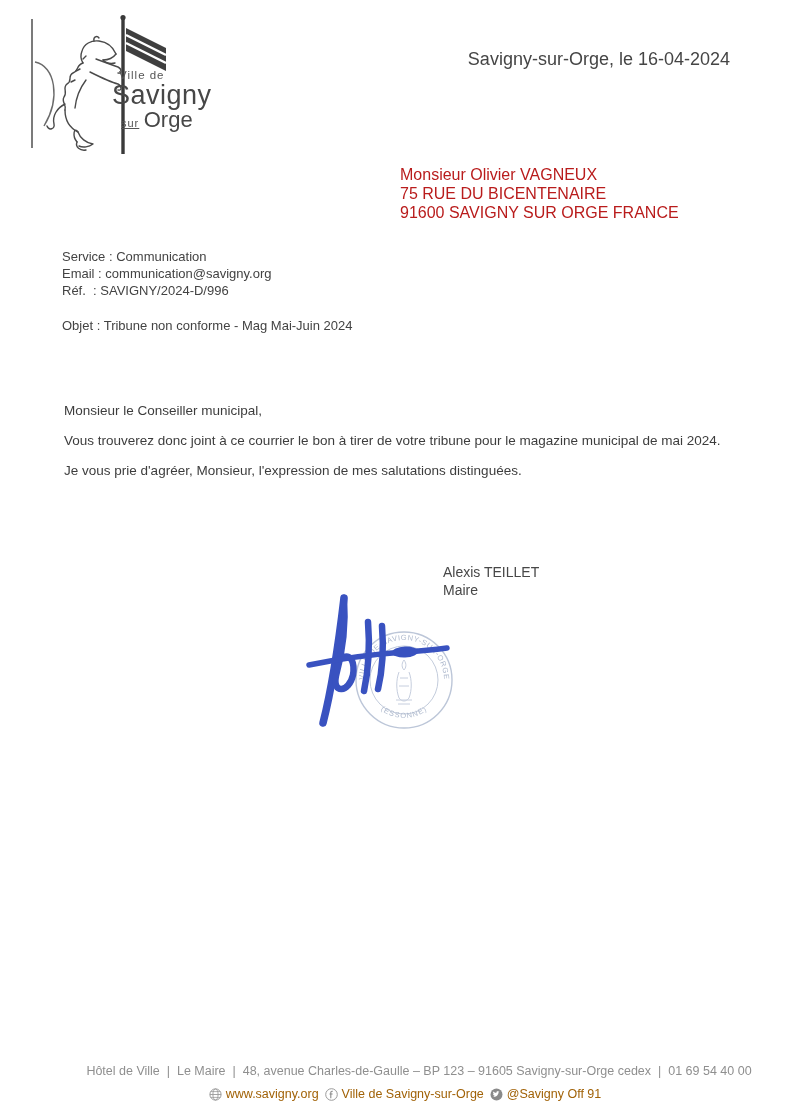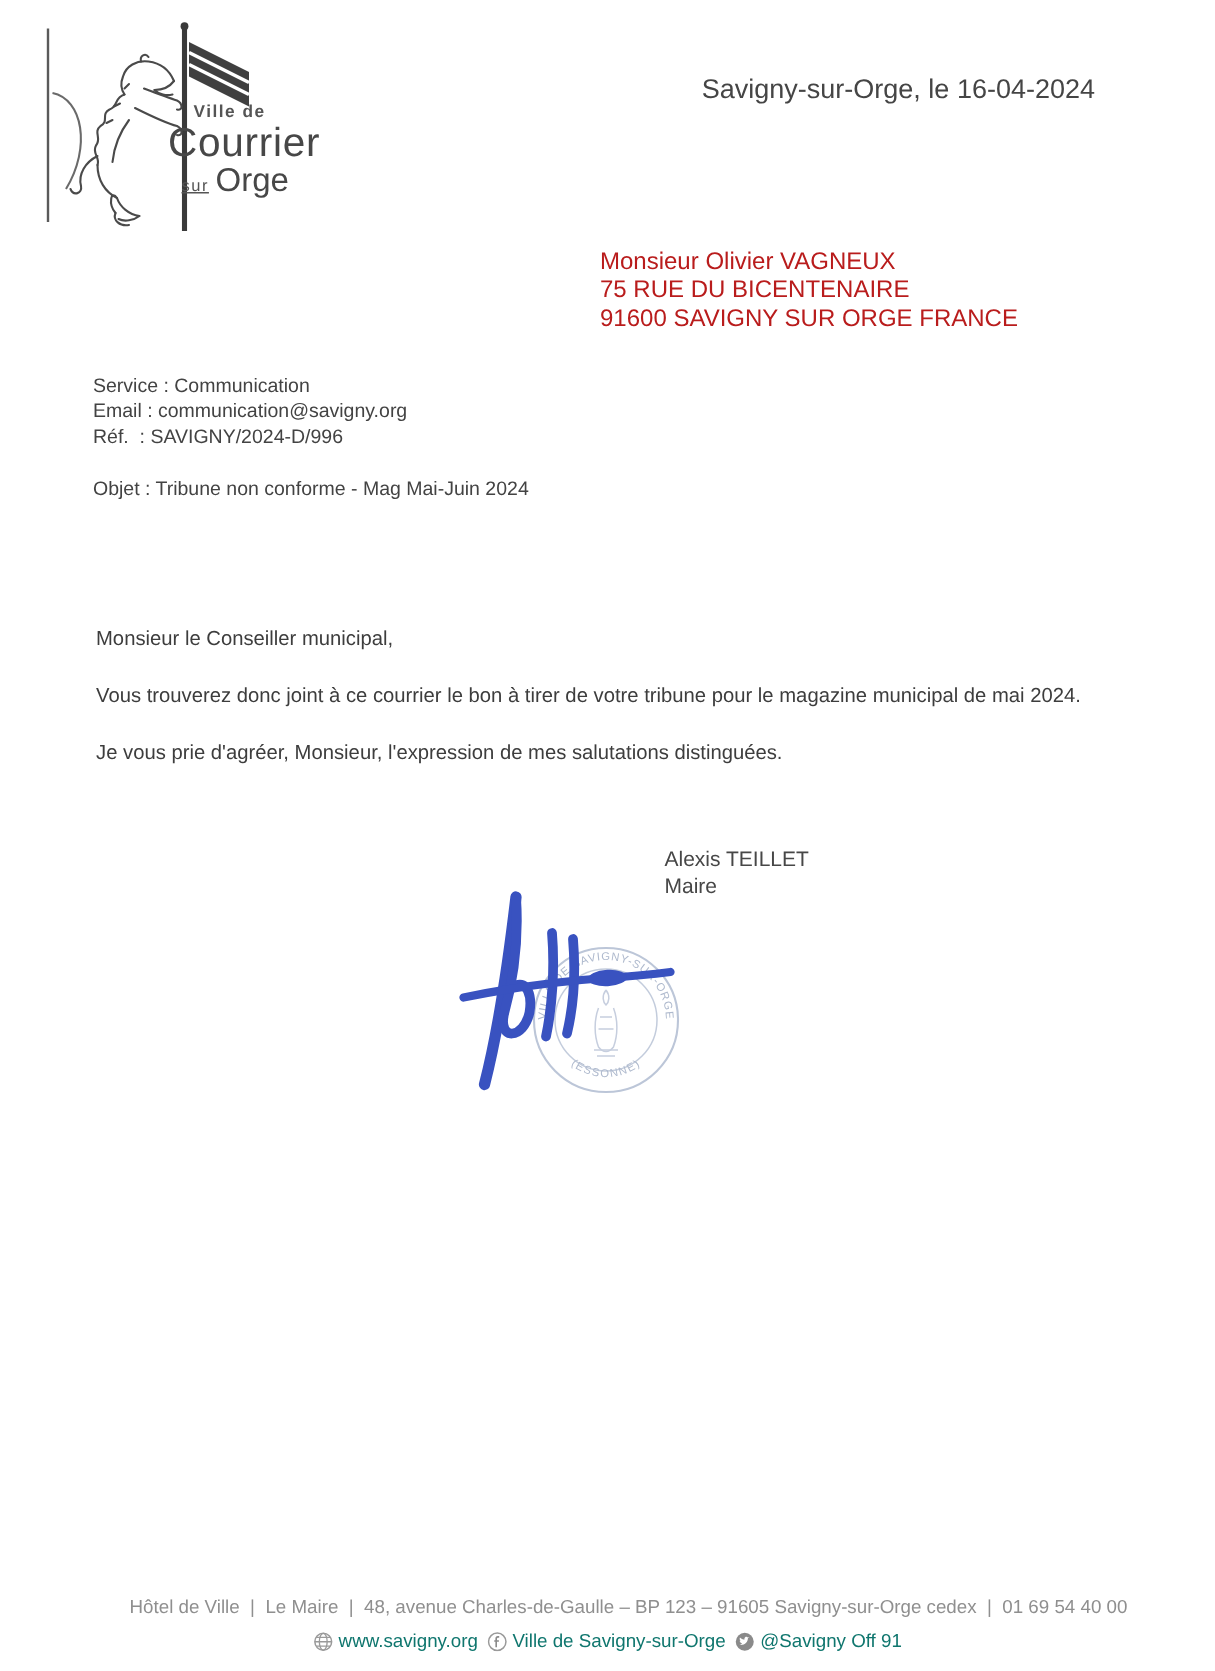--- a/index.html
+++ b/index.html
@@ -10,21 +10,21 @@
     background: #ffffff;
     font-family: "Liberation Sans", sans-serif;
     color: #3f3f3f;
     overflow: hidden;
   }
 
   
   .logo { position: absolute; left: 28px; top: 14px; width: 190px; height: 155px; }
   .logo svg { position: absolute; left: 0; top: 0; }
   .logo-text { position: absolute; left: 84px; top: 55px; color: #4a4a4a; }
-  .logo-tagline { font-size: 11.5px; letter-spacing: 1px; margin-left: 17px; color: #555; font-weight: bold; }
+  .logo-tagline { font-size: 11.5px; letter-spacing: 1px; margin-left: 7px; color: #555; }
   .logo-city { font-size: 27px; letter-spacing: 0.5px; line-height: 1.05; color: #474747; }
   .logo-sub { margin-left: 9px; line-height: 1; }
   .logo-sur { font-size: 11px; color: #555; letter-spacing: 1px; text-decoration: underline; }
   .logo-orge { font-size: 22px; color: #474747; }
 
   .dateline {
     position: absolute; top: 49px; right: 80px;
     font-size: 18px; color: #454545;
   }
 
@@ -39,37 +39,37 @@
   }
   .meta div { white-space: pre; }
 
   .subject { position: absolute; left: 62px; top: 318px; font-size: 13px; color: #434343; }
   .tracking { position: absolute; left: 62px; top: 347px; font-size: 13px; color: #434343; }
 
   .body-block {
     position: absolute; left: 64px; top: 399px; width: 662px;
     font-size: 13.5px; line-height: 22px; color: #3d3d3d;
   }
-  .body-block p { margin: 16px 0 8px 0; }
+  .body-block p { margin: 1px 0 8px 0; }
   .body-block p.justify { text-align: justify; }
 
   .signer { position: absolute; left: 443px; top: 563px; font-size: 14px; line-height: 18px; color: #474747; }
 
   .stamp { position: absolute; left: 352px; top: 628px; z-index: 1; }
   .signature { position: absolute; left: 306px; top: 592px; z-index: 2; }
 
   
   .footer-line1 {
     position: absolute; left: 0; top: 1064px; width: 100%;
     text-align: center; font-size: 12.5px; color: #8f8f8f; white-space: pre; padding-left: 14px;
   }
   .footer-line2 {
     position: absolute; left: 0; top: 1087px; width: 100%;
     display: flex; justify-content: center; align-items: center; gap: 6px;
-    font-size: 12.5px; color: #0f766e;
+    font-size: 12.5px; color: #a16207;
   }
   .footer-line2 .seg { display: inline-flex; align-items: center; gap: 4px; }
   .footer-line2 svg { display: block; }
 </style>
 </head>
 <body>
 
 <div class="page">
 
   <div class="logo">
@@ -105,21 +105,21 @@
 
         <path d="M 58,66 C 52,74 48,84 47,94"></path>
 
         <path d="M 37,90 C 29,94 24,102 26,110 C 27,115 21,117 19,112"></path>
 
         <path d="M 58,42 L 55,45 M 52,55 L 48,57 M 47,66 L 43,68"></path>
       </g>
     </svg>
     <div class="logo-text">
       <div class="logo-tagline">Ville de</div>
-      <div class="logo-city">Courrier</div>
+      <div class="logo-city">Savigny</div>
       <div class="logo-sub">
         <span class="logo-sur">sur</span>
         <span class="logo-orge">Orge</span>
       </div>
     </div>
   </div>
 
   <div class="dateline">Savigny-sur-Orge, le 16-04-2024</div>
 
   <div class="recipient">

